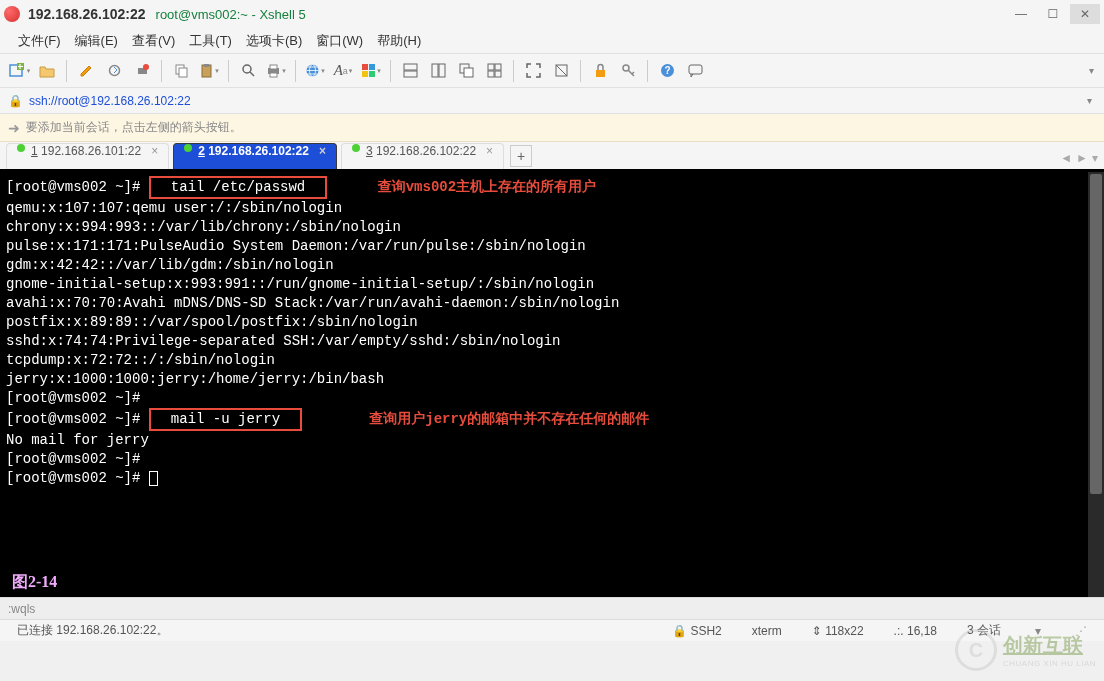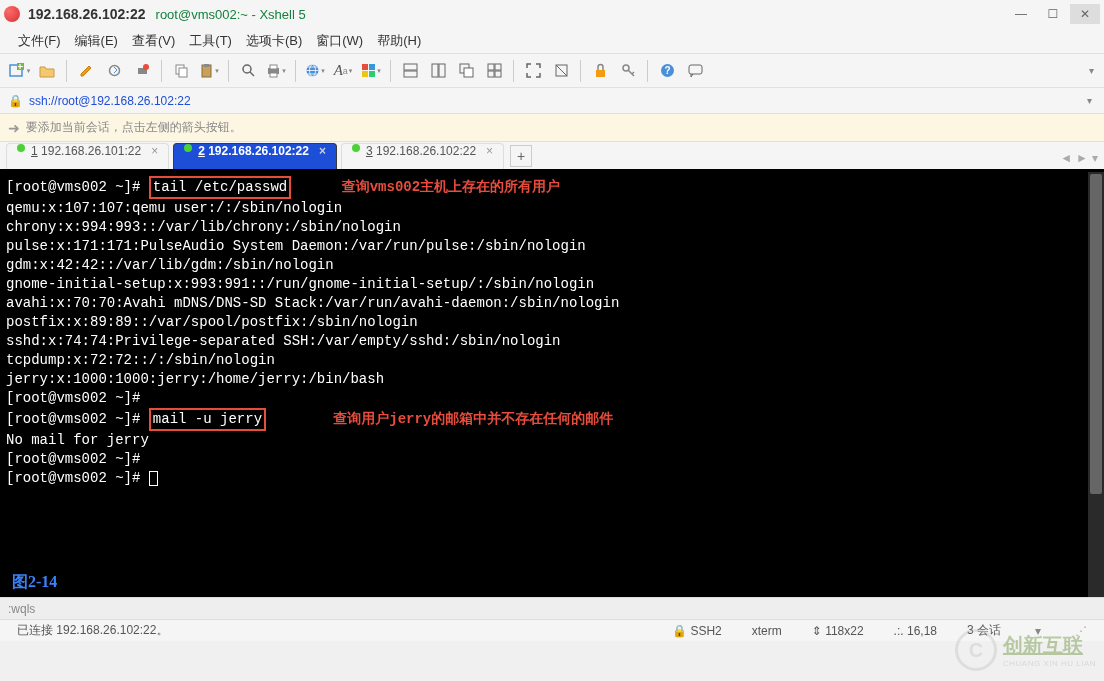--- a/index.html
+++ b/index.html
@@ -29,24 +29,24 @@
 .tab.active { background:#1d4ed8; color:#fff; border-color:#3a3a3a; font-weight:bold; }
 .tab .dot { width:8px;height:8px;border-radius:50%;background:#4cd137; }
 .tab .close { color:#999;font-size:12px;margin-left:4px; }
 .tab.active .close { color:#ccc; }
 .tab .underline { text-decoration:underline; }
 .addtab { width:22px;height:22px;border:1px solid #ccc;display:flex;align-items:center;justify-content:center;margin-left:2px;margin-bottom:2px;color:#666;font-size:14px; }
 .tabs .nav { position:absolute;right:6px;bottom:4px;color:#aaa;font-size:12px;display:flex;gap:4px; }
 .terminal { background:#000; color:#fff; font-family:Consolas,"Courier New",monospace; font-size:14px; line-height:19px; padding:4px 6px; height:425px; overflow:hidden; white-space:pre; position:relative; }
 .terminal .scroll { position:absolute;right:0;top:0;width:16px;height:100%;background:#2a2a2a; }
 .terminal .scroll .thumb { position:absolute;right:2px;top:2px;width:12px;height:320px;background:#666;border-radius:2px; }
-.redbox { border:2px solid #e74c3c; display:inline-block; padding:0 2px; }
+.redbox { border:2px solid #e74c3c; display:inline-block; padding:0 20px; }
 .redtxt { color:#e74c3c; font-weight:bold; }
 .cursor { display:inline-block;width:9px;height:15px;border:1px solid #fff;vertical-align:middle; }
-.figlabel { position:absolute; left:12px; bottom:6px; color:#3b82f6; font-weight:bold; font-size:16px; font-family:"Microsoft YaHei"; }
+.figlabel { position:absolute; left:12px; bottom:6px; color:#f0abfc; font-weight:bold; font-size:16px; font-family:"Microsoft YaHei"; }
 .cmdbar { height:22px; background:#eee; border-top:1px solid #ddd; display:flex; align-items:center; padding:10px 8px; color:#888; font-size:12px; }
 .statusbar { height:22px; background:#f5f5f5; border-top:1px solid #ddd; display:flex; align-items:center; padding:0 17px; color:#555; font-size:12px; gap:30px; }
 .statusbar .spacer { flex:1; }
 .watermark { position:absolute; right:8px; bottom:10px; opacity:0.35; display:flex; align-items:center; gap:6px; color:#999; }
 .watermark .wm-logo { width:42px;height:42px;border:3px solid #bbb;border-radius:50%;display:flex;align-items:center;justify-content:center;font-size:20px;font-weight:bold;color:#bbb; }
 .watermark .wm-txt .cn { font-size:20px;font-weight:bold;color:#4d7c0f;text-decoration:underline; }
 .watermark .wm-txt .en { font-size:8px;color:#aaa;letter-spacing:0.5px; }
 </style>
 </head>
 <body>

